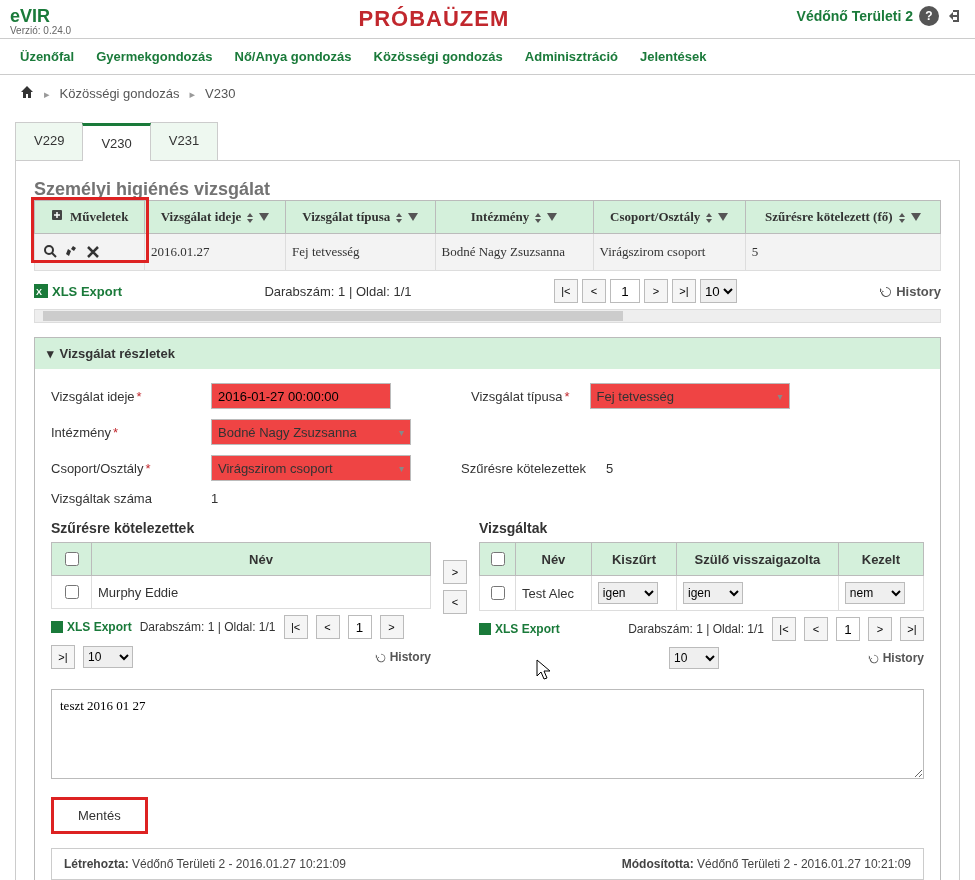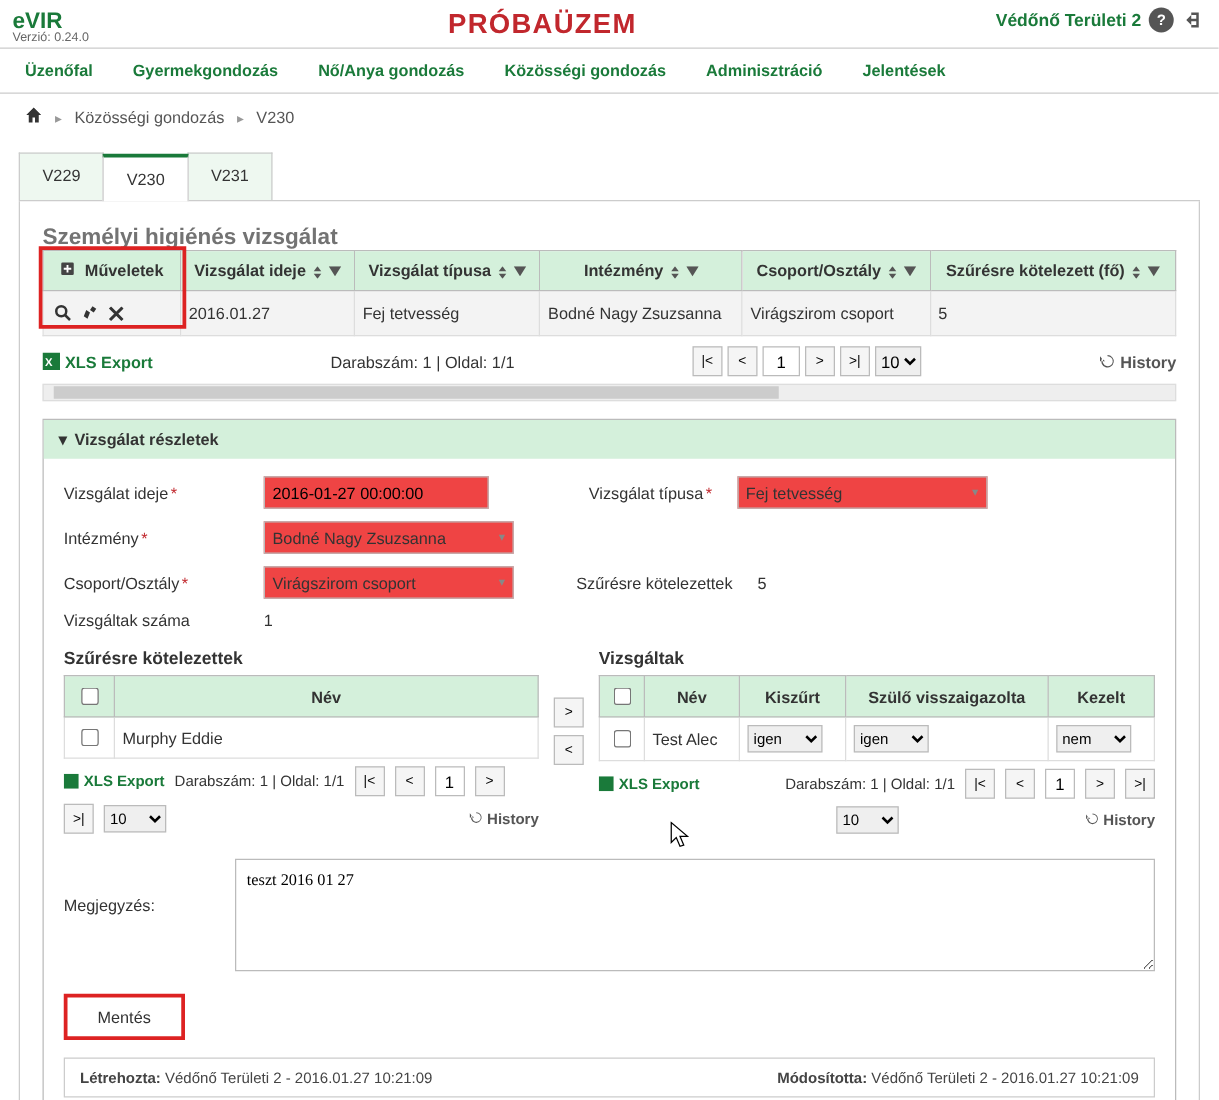--- a/index.html
+++ b/index.html
@@ -4,21 +4,21 @@
 <style>
   * { box-sizing: border-box; }
   body { margin:0; font-family: Arial, sans-serif; font-size:13px; color:#333; background:#fff; width:975px; }
   .topbar { display:flex; align-items:flex-start; justify-content:space-between; padding:6px 10px 2px; border-bottom:1px solid #ccc; }
   .logo { color:#1a7a3a; font-weight:bold; font-size:18px; }
   .version { font-size:10px; color:#666; margin-top:-2px; }
   .banner { color:#c1272d; font-weight:bold; font-size:22px; letter-spacing:1px; }
   .userbox { display:flex; align-items:center; gap:6px; font-weight:bold; color:#1a7a3a; font-size:14px; }
   .iconbtn { width:20px; height:20px; display:inline-flex; align-items:center; justify-content:center; background:#555; color:#fff; border-radius:50%; font-size:12px; cursor:pointer; }
   .iconbtn.plain { background:none; color:#555; border-radius:0; }
-  .mainnav { display:flex; gap:32px; padding:10px 20px; border-bottom:1px solid #ccc; }
+  .mainnav { display:flex; gap:22px; padding:10px 20px; border-bottom:1px solid #ccc; }
   .mainnav a { color:#1a7a3a; font-weight:bold; text-decoration:none; font-size:13px; cursor:pointer; }
   .crumbs { display:flex; align-items:center; gap:10px; padding:10px 20px; font-size:13px; color:#555; }
   .crumbs .sep::after { content:"▸"; color:#999; font-size:11px; }
   .content { padding:0 15px 20px; }
   .tabs { display:flex; border-bottom:1px solid #ccc; margin-top:10px; }
   .tab { padding:10px 18px; border:1px solid #ccc; border-bottom:none; background:#fff; margin-right:-1px; cursor:pointer; font-size:13px; }
   .tab.active { border-top:3px solid #1a7a3a; background:#fff; font-weight:normal; position:relative; top:1px; }
   .tab.inactive { background:#eef8f0;text-align:center; }
   .panel { border:1px solid #ccc; border-top:none; padding:18px; }
   .panel h2 { margin:0 0 0; font-size:18px; font-weight:bold; color:#737373; }
@@ -27,21 +27,21 @@
   table.grid td { padding:8px 6px; border:1px solid #ddd; background:#f3f3f3; }
   .hdricons { display:inline-flex; gap:4px; vertical-align:middle; margin-left:4px; }
   .hdricons svg { width:10px; height:10px; }
   .opicon { width:18px; height:18px; display:inline-flex; align-items:center; justify-content:center; font-size:14px; color:#444; cursor:pointer; }
   .toolbar { display:flex; align-items:center; justify-content:space-between; margin-top:8px; font-size:13px; }
   .xls { color:#1a7a3a; font-weight:bold; cursor:pointer; display:inline-flex; align-items:center; gap:4px; }
   .pager { display:inline-flex; align-items:center; gap:4px; }
   .pager button, .pgbtn { width:24px; height:24px; border:1px solid #bbb; background:#f5f5f5; cursor:pointer; font-size:11px; display:inline-flex; align-items:center; justify-content:center; }
   .pager input { width:30px; height:24px; text-align:center; border:1px solid #bbb; }
   .pager select { height:24px; border:1px solid #bbb; }
-  .hist { color:#555; font-weight:bold; cursor:pointer; display:inline-flex; align-items:flex-start; gap:3px; }
+  .hist { color:#555; font-weight:bold; cursor:pointer; display:inline-flex; align-items:flex-end; gap:3px; }
   .hscroll { background:#eee; height:14px; margin-top:6px; position:relative; border:1px solid #ddd; }
   .hscroll .thumb { position:absolute; left:8px; top:1px; height:10px; width:580px; background:#ccc; }
   .section { border:1px solid #bbb; margin-top:14px; }
   .section-hd { background:#d4f0db; padding:8px 12px; font-weight:bold; font-size:13px; display:flex; align-items:center; gap:6px; cursor:pointer; }
   .section-body { padding:14px 16px; }
   .frow { display:flex; align-items:center; margin-bottom:10px; gap:20px; }
   .frow label { width:140px; font-size:13px; }
   .req { color:#c1272d; margin-left:2px; }
   .frow input[type=text], .frow .select { height:26px; border:1px solid #bbb; padding:2px 6px; font-size:13px; background:#ef4444; }
   .frow .select { width:200px; display:inline-flex; align-items:center; justify-content:space-between; cursor:pointer; }
@@ -54,21 +54,21 @@
   table.mini th { background:#d4f0db; padding:6px; border:1px solid #bbb; text-align:center; font-weight:bold; }
   table.mini td { padding:6px; border:1px solid #ddd; }
   .chk { width:14px; height:14px; }
   .smallsel { height:22px; border:1px solid #bbb; font-size:12px; width:60px; }
   .subtool { display:flex; align-items:center; gap:8px; margin-top:6px; font-size:12px; flex-wrap:wrap; }
   textarea { width:100%; height:90px; border:1px solid #bbb; padding:8px; font-size:13px; font-family:Liberation Serif, serif; resize:both; }
   .notes { display:flex; gap:20px; margin-top:20px; align-items:flex-start; }
   .notes label { width:140px; padding-top:30px; }
   .savebtn { margin-top:18px; padding:8px 24px; border:3px solid #d22; background:#fff; cursor:pointer; font-size:13px; display:inline-block; }
   .audit { border:1px solid #ccc; padding:8px 12px; margin-top:14px; display:flex; justify-content:space-between; font-size:12px; color:#444; }
-  .hl-wrap { position:relative; }
+  .hl-wrap { position:relative;font-family:Liberation Serif, serif; }
   .hl-box { position:absolute; border:3px solid #d22; pointer-events:none; }
   svg.cursor { position:absolute; width:16px; height:22px; }
 </style>
 </head>
 <body>
 
 <div class="topbar">
   <div>
     <div class="logo">eVIR</div>
     <div class="version">Verzió: 0.24.0</div>
@@ -352,21 +352,20 @@
           </div>
         </div>
 
         <div style="position:relative">
           <svg class="cursor" style="left:485px; top:-10px" viewBox="0 0 16 22">
               <path d="M1 1l0 16 4-4 3 7 3-1-3-7 6 0z" fill="#fff" stroke="#000"></path>
             </svg>
         </div>
 
         <div class="notes">
-          <label>Megjegyzés:</label>
           <textarea style="">teszt 2016 01 27</textarea>
         </div>
 
         <div class="savebtn">Mentés</div>
 
         <div class="audit">
           <span><b>Létrehozta:</b><span> Védőnő Területi 2 - 2016.01.27 10:21:09</span></span>
           <span><b>Módosította:</b><span> Védőnő Területi 2 - 2016.01.27 10:21:09</span></span>
         </div>
       </div>

